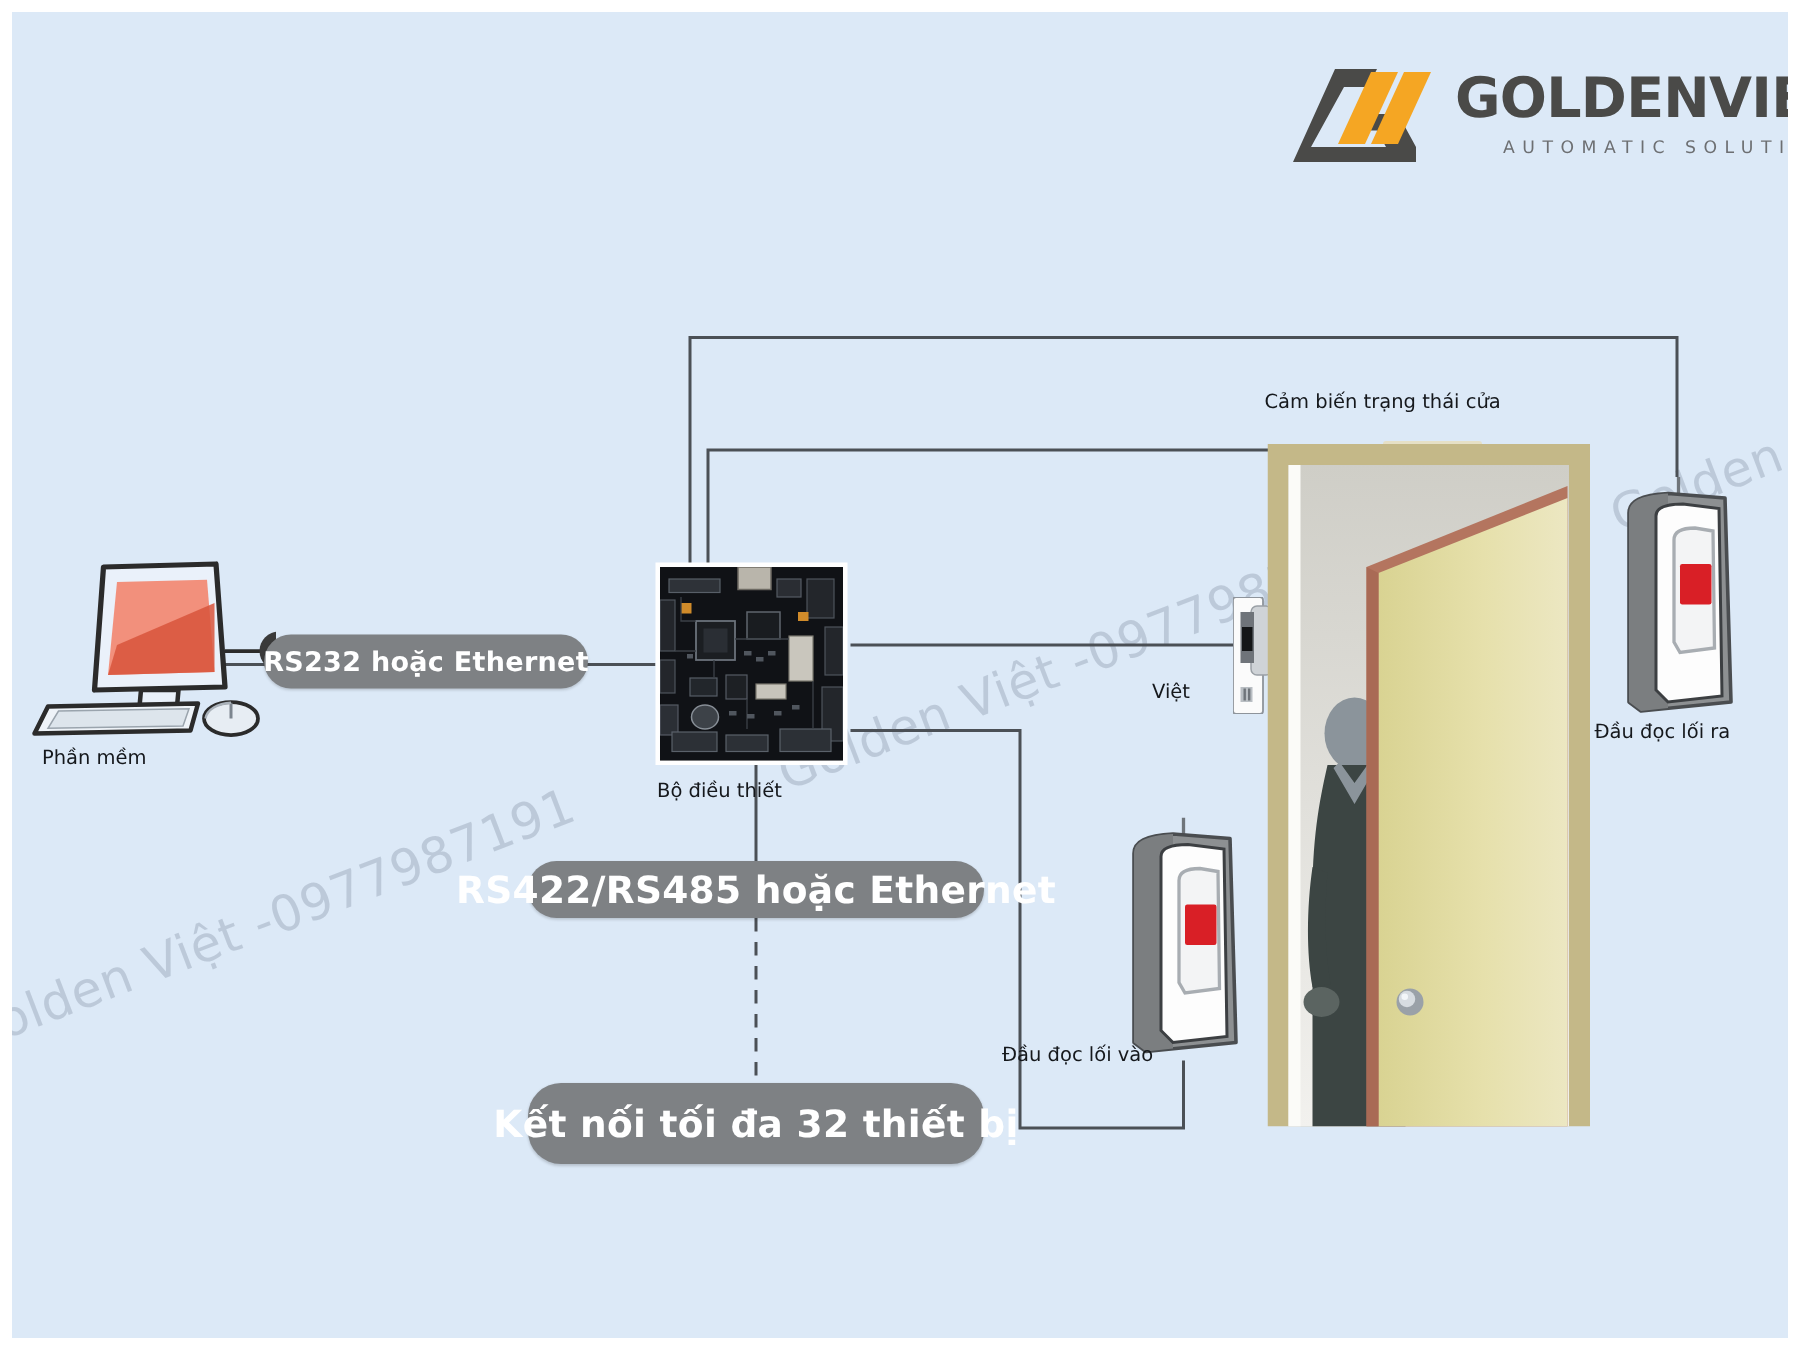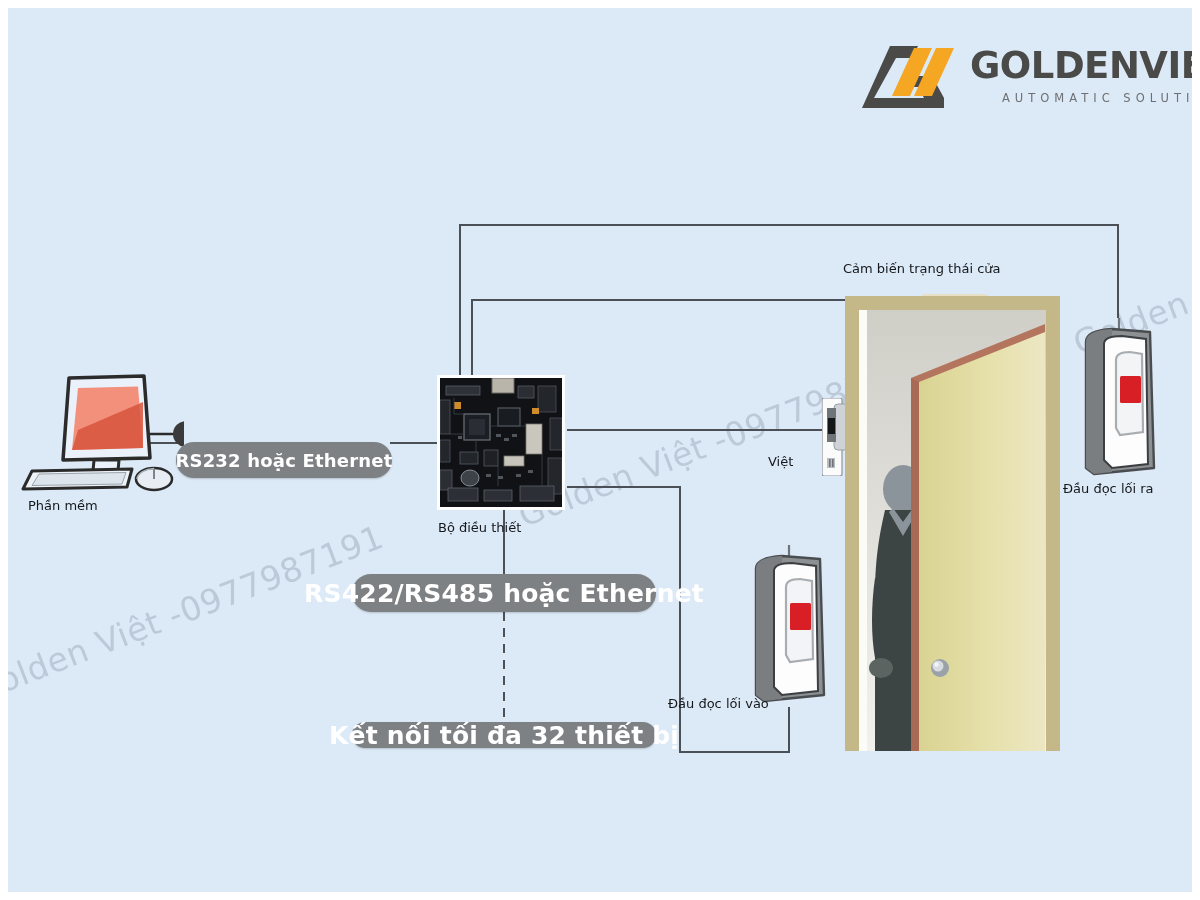--- a/index.html
+++ b/index.html
@@ -66,23 +66,23 @@
     background: #7e8184;
     color: #ffffff;
     border-radius: 22px;
     font-size: 25px;
     font-weight: bold;
     display: flex; align-items: center; justify-content: center;
     box-shadow: 0 1px 2px rgba(0,0,0,0.18);
     letter-spacing: 0.2px;
     white-space: nowrap;
   }
-  .pill-rs232 { left: 176px; top: 442px; width: 216px; height: 36px; font-size: 18px; }
+  .pill-rs232 { left: 176px; top: 423px; width: 216px; height: 36px; font-size: 18px; }
   .pill-rs485 { left: 352px; top: 574px; width: 304px; height: 38px; }
-  .pill-32dev { left: 352px; top: 722px; width: 304px; height: 26px; }
+  .pill-32dev { left: 352px; top: 722px; width: 304px; height: 54px; }
 
   
   .cap {
     position: absolute;
     color: #15181c;
     font-size: 13px;
     white-space: nowrap;
     font-family: "DejaVu Sans", "Liberation Sans", sans-serif;
   }
   .cap-software   { left: 28px;  top: 498px; }

